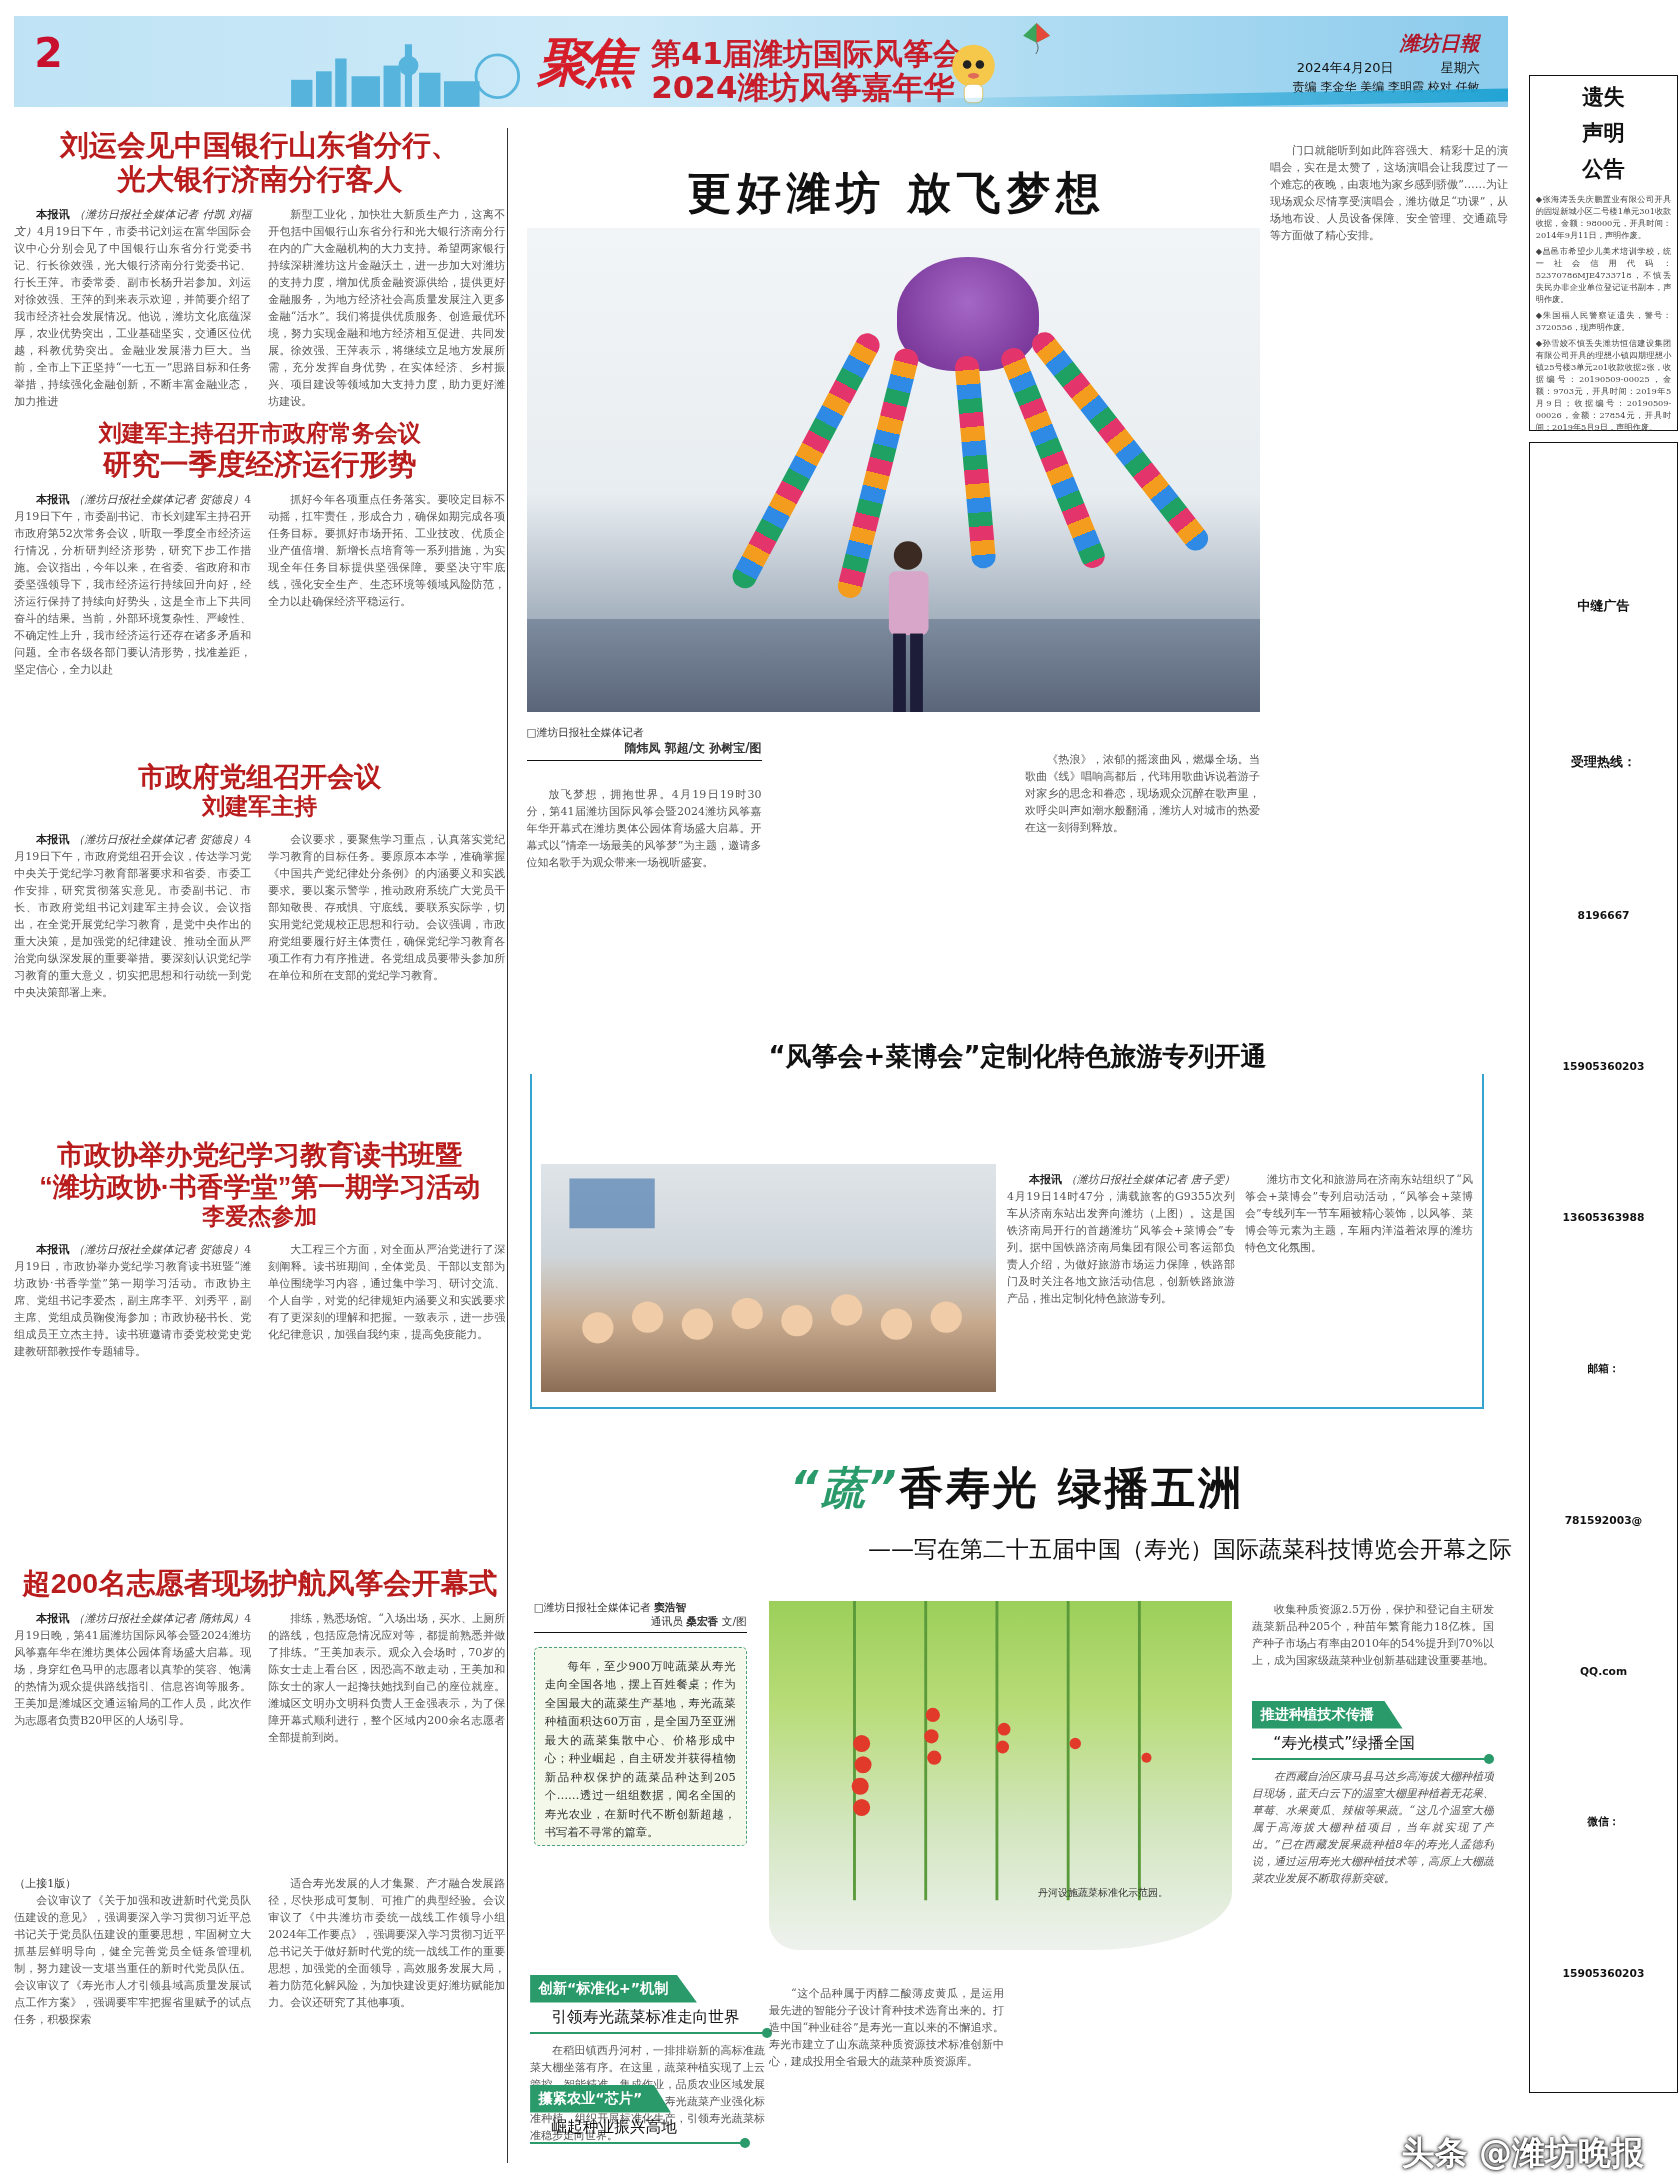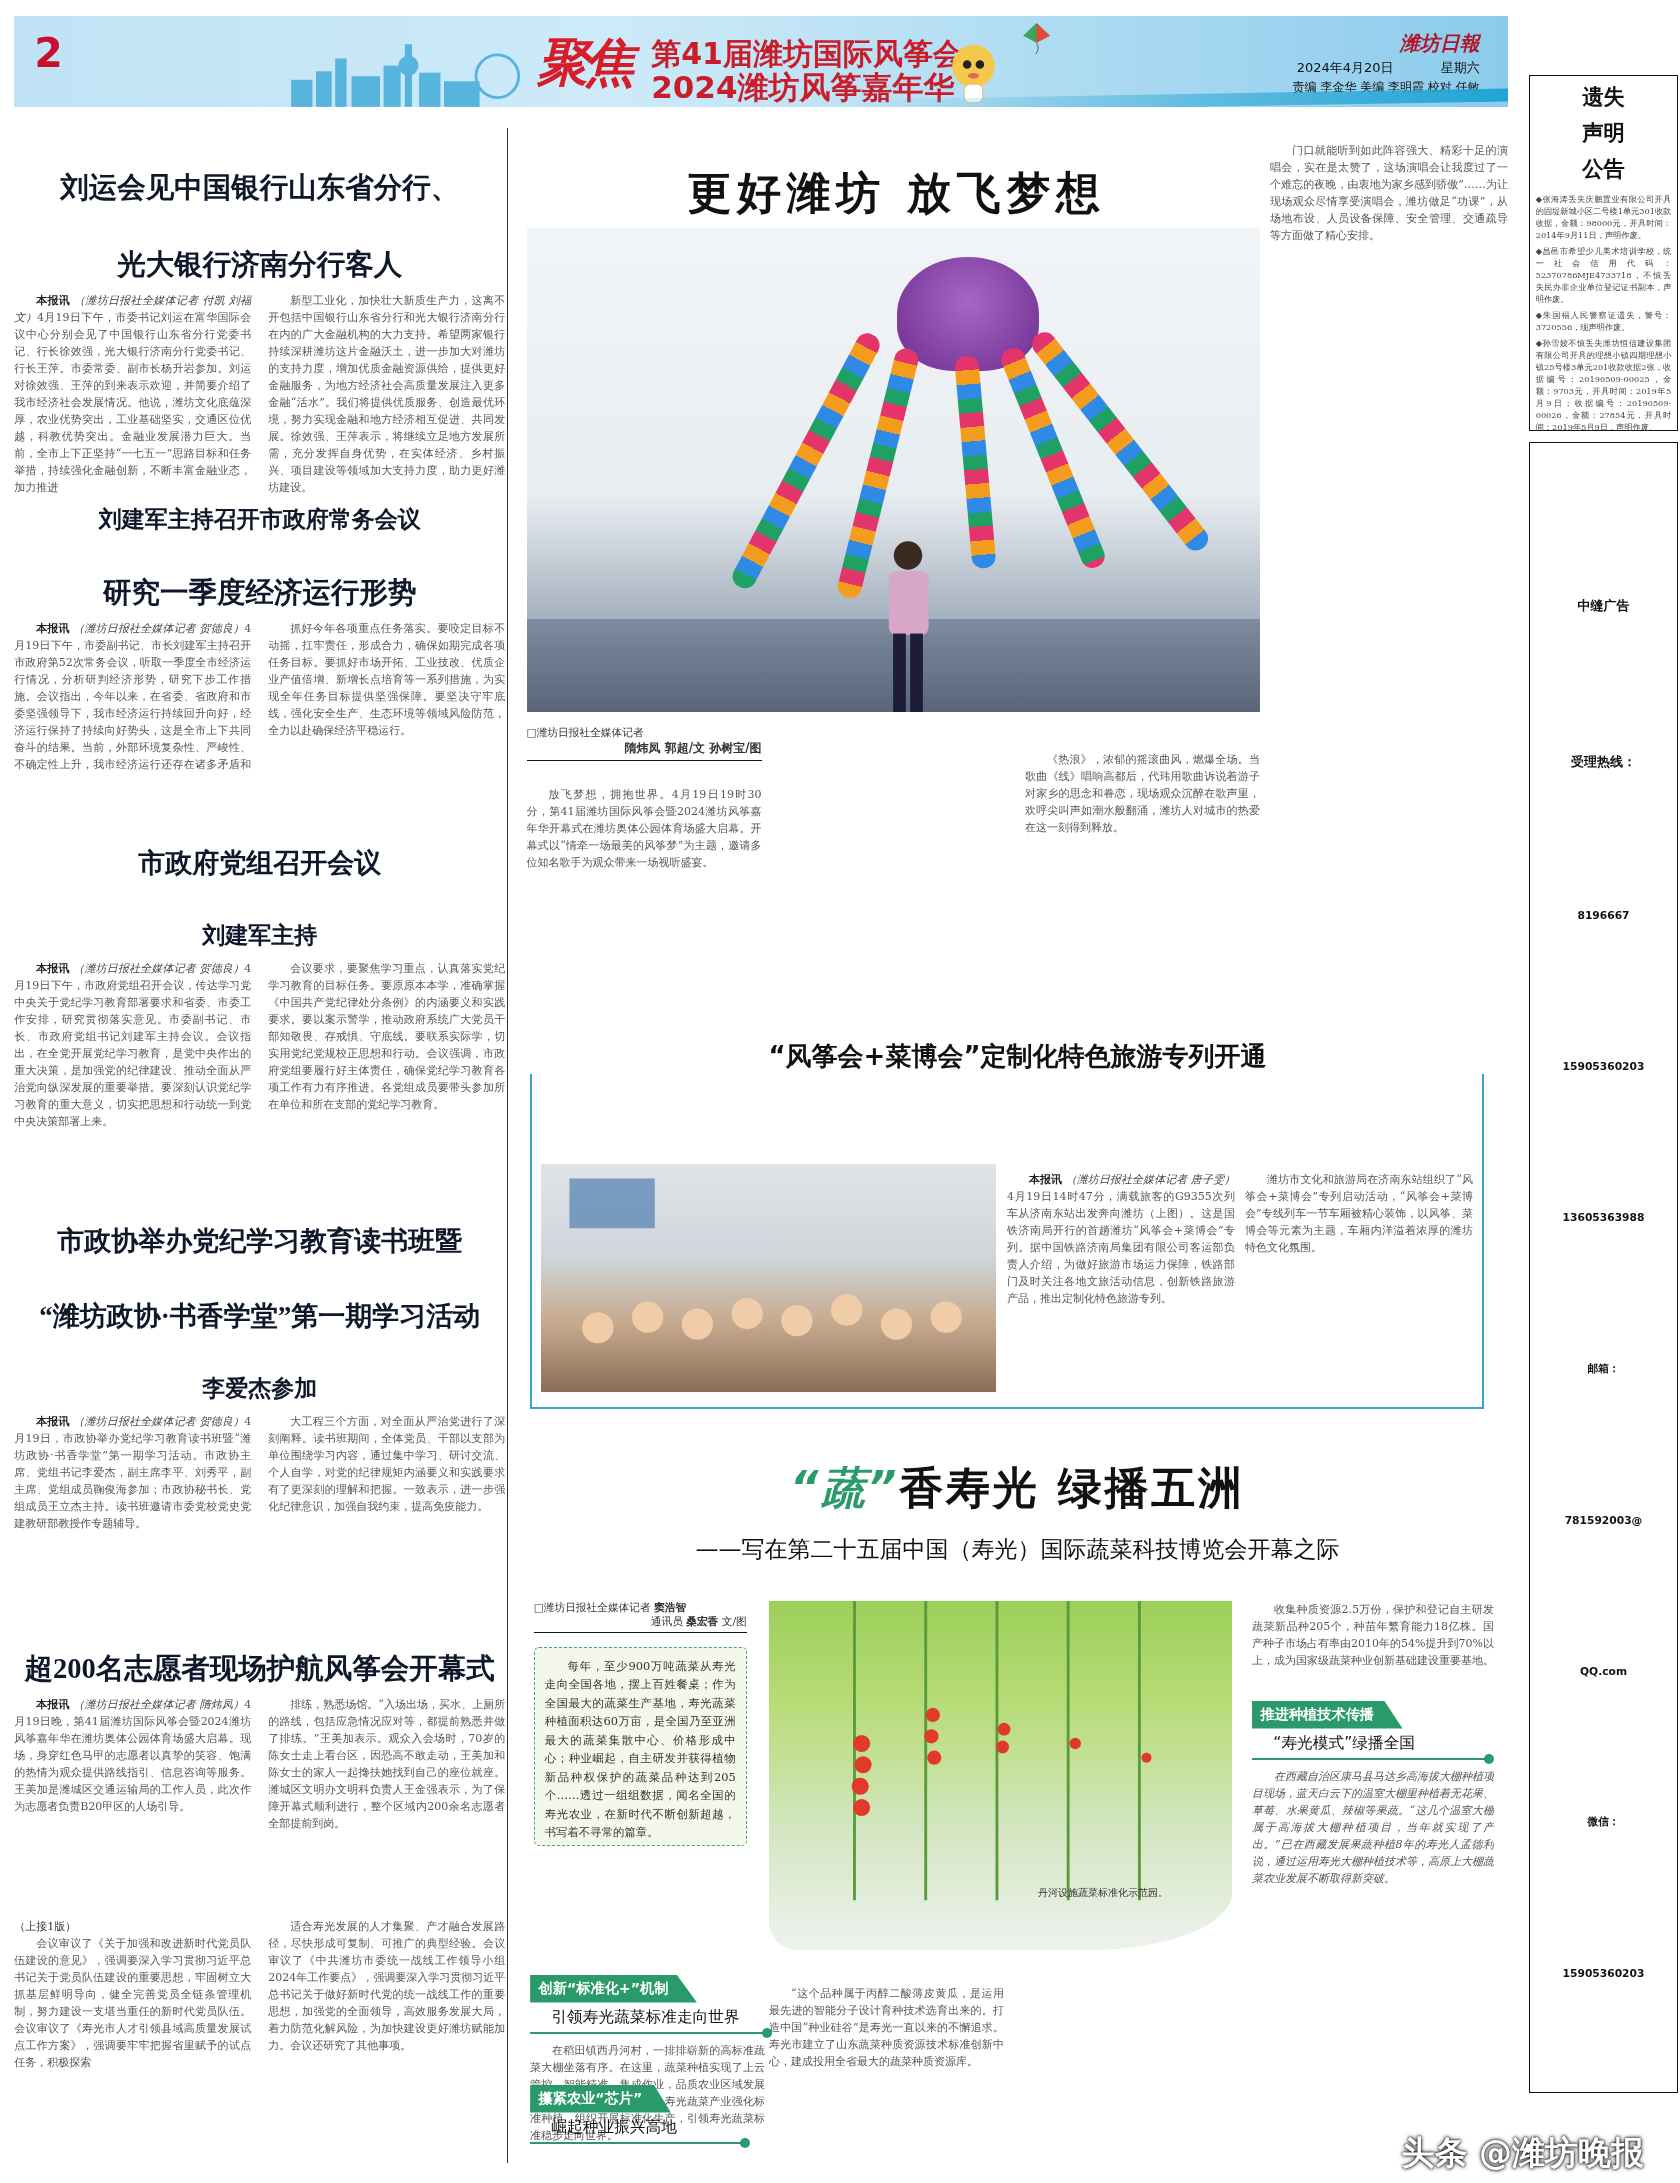--- a/index.html
+++ b/index.html
@@ -28,21 +28,21 @@
     font-size: 13px; color: #111; word-spacing: 43px; }
   .editors { position: absolute; right: 28.5px; top: 63px; font-family: "DejaVu Sans", sans-serif;
     font-size: 12px; color: #111; }
 
   
   .col-left { position: absolute; left: 14.2px; top: 128px; width: 491px; height: 2049px; }
   .col-divider { position: absolute; left: 507px; top: 128px; width: 0.7px; height: 2035px; background: #333; }
   .col-main { position: absolute; left: 523px; top: 121px; width: 989px; height: 2049px; }
   .col-ads { position: absolute; left: 1529px; top: 75px; width: 149px; height: 2106px; }
 
-  .headline { text-align: center; font-family: Liberation Serif, serif; font-weight: bold; color: #0f172a; line-height: 1.2; margin-top: 43px; }
+  .headline { text-align: center; font-family: Liberation Sans, sans-serif; font-weight: bold; color: #b91c1c; line-height: 1.2; }
   .h-xl { font-size: 28.5px; }
   .h-lg { font-size: 27px; }
   .h-md { font-size: 23px; }
   .body-2col { display: grid; grid-template-columns: 1fr 1fr; column-gap: 17px; margin-top: 10px;
     font-size: 11px; line-height: 17px; color: #555; text-align: justify; }
   .body-2col p { text-indent: 2em; }
   .byline-lead { font-weight: bold; color: #222; }
   .byline-italic { font-style: italic; color: #444; }
   .article { margin-bottom: 28.5px; }
 
@@ -70,21 +70,21 @@
     border: 2.1px solid #34a3cf; border-top: none; }
   .train-title { position: absolute; left: 0; top: 918px; width: 989px; text-align: center;
     font-family: "DejaVu Sans", sans-serif; font-weight: bold; font-size: 26px; color: #111; background: #fff; }
   .train-photo { position: absolute; left: 18px; top: 1043px; width: 455px; height: 228px;
     background: linear-gradient(180deg,#dfe4e8 0%,#cfd6db 40%,#c6a98d 70%,#8b6c55 100%); overflow: hidden; }
 
   
   .veg-title { position: absolute; left: 0; top: 1338px; width: 989px; text-align: center;
     font-family: "DejaVu Sans", sans-serif; font-weight: bold; font-size: 44px; color: #111; letter-spacing: 2.8px; }
   .veg-title .green { color: #2a9a6a; font-style: italic; }
-  .veg-sub { position: absolute; left: 0; top: 1413px; width: 989px; text-align: center;
+  .veg-sub { position: absolute; left: 0; top: 1413px; width: 989px; text-align: right;
     font-family: "DejaVu Sans", sans-serif; font-size: 23px; color: #111; }
   .veg-photo { position: absolute; left: 246px; top: 1480px; width: 463px; height: 349px;
     background: linear-gradient(180deg,#9ccf5a 0%,#b8dc78 30%,#d3e6c0 65%,#eef2ee 100%);
     border-bottom-left-radius: 28.5px; border-bottom-right-radius: 142px 57px; overflow: hidden; }
   .lead-box { position: absolute; left: 10.7px; top: 1526px; width: 213px; height: 199px;
     border: 1.4px dashed #4aa27a; border-radius: 5px; background: #f4f8ea; padding: 8.5px 10px;
     font-size: 11.4px; line-height: 18.5px; color: #333; text-indent: 2em; text-align: justify; }
   .section-tag { position: absolute; }
   .section-tag .tag { display: inline-block; background: #2a9a6a; color: #fff; font-family: "DejaVu Sans", sans-serif;
     font-weight: bold; font-size: 14.2px; padding: 4.3px 28.5px 4.3px 8.5px; clip-path: polygon(0 0, 88% 0, 100% 100%, 0 100%); }

